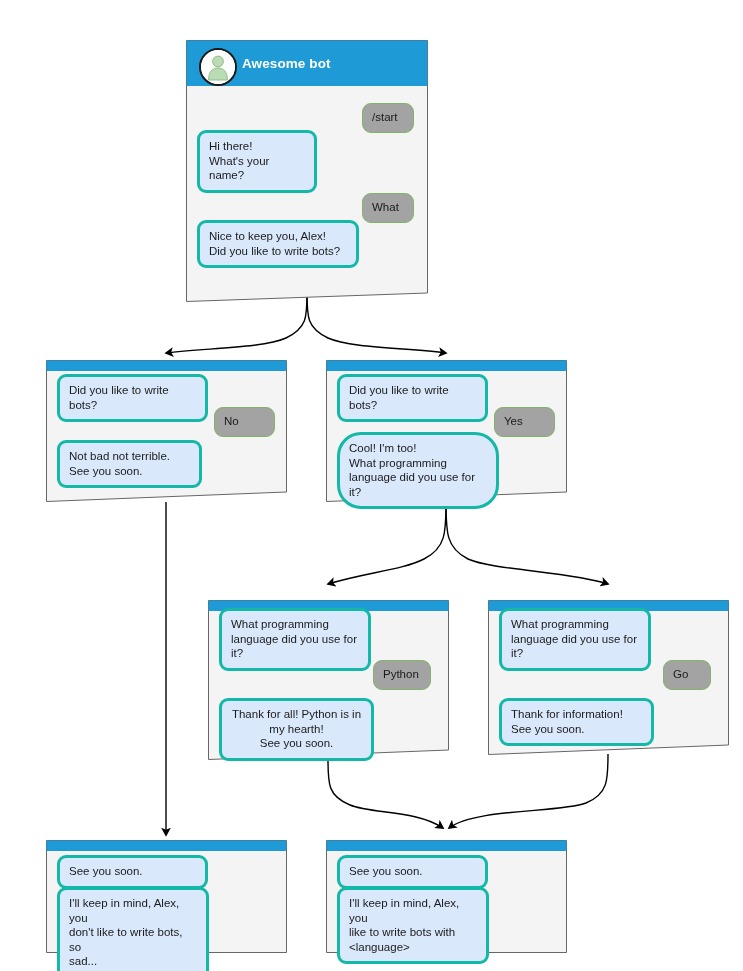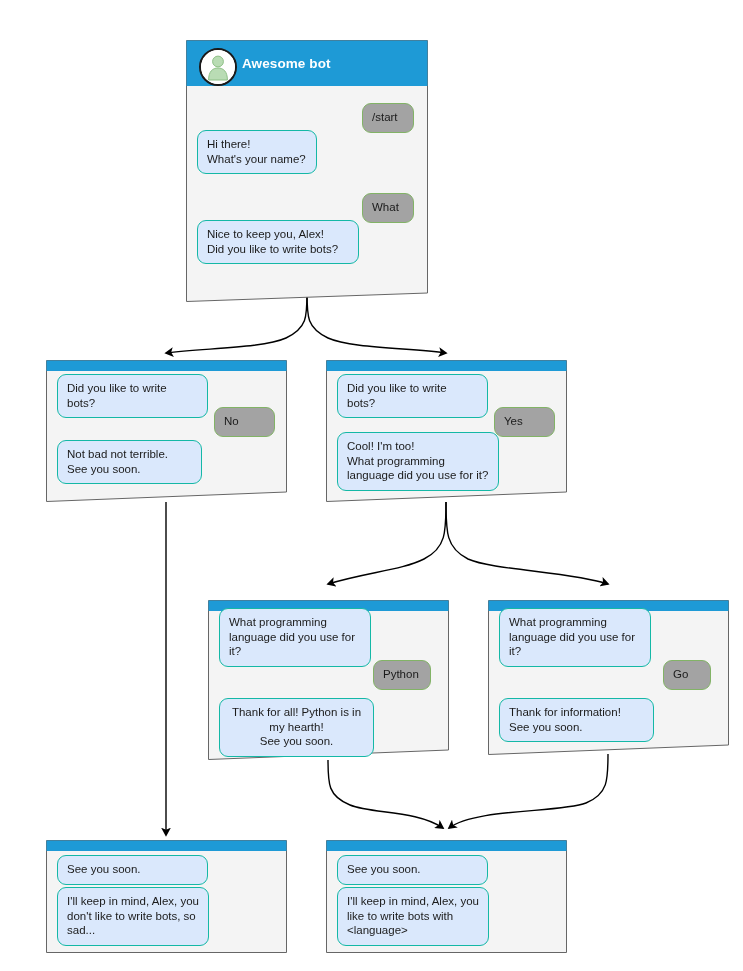--- a/index.html
+++ b/index.html
@@ -89,21 +89,21 @@
     box-sizing: border-box;
     font-size: 11.5px;
     line-height: 14.6px;
     color: #1b1b1b;
     padding: 6px 9px 7px 9px;
     border-radius: 9px;
     white-space: pre-line;
   }
   .bubble.bot {
     background: #dae8fc;
-    border: 1px solid #14b8a6;
+    border: 3px solid #14b8a6;
     left: 11px;
   }
   .bubble.user {
     background: #a3a3a3;
     border: 1px solid #82b366;
     text-align: left;
   }
 </style>
 </head>
 <body>
@@ -174,21 +174,21 @@
 
   <div class="card" style="left:310px; top:348px; width:241px; height:142px;">
     <svg class="card-shape" viewBox="0 0 241 142" preserveAspectRatio="none">
       <path d="M 0.5,0.5 L 240.5,0.5 L 240.5,132 L 0.5,141.5 Z" fill="#f4f4f4" stroke="#666666" stroke-width="1"></path>
       <path d="M 0.5,0.5 L 240.5,0.5 L 240.5,11 L 0.5,11 Z" fill="#1e9ad6" stroke="none"></path>
     </svg>
     <div class="card-inner">
       <div class="msgs no-head">
         <div class="bubble bot" style="top:4px; width:151px;">Did you like to write bots?</div>
         <div class="bubble user" style="left:168px; top:37px; width:61px;">Yes</div>
-        <div class="bubble bot" style="top:62px; width:162px;">Cool! I'm too!
+        <div class="bubble bot" style="top:62px; width:162px;border-radius:24px;">Cool! I'm too!
 What programming
 language did you use for it?</div>
       </div>
     </div>
   </div>
 
   <div class="card" style="left:192px; top:588px; width:241px; height:160px;">
     <svg class="card-shape" viewBox="0 0 241 160" preserveAspectRatio="none">
       <path d="M 0.5,0.5 L 240.5,0.5 L 240.5,150 L 0.5,159.5 Z" fill="#f4f4f4" stroke="#666666" stroke-width="1"></path>
       <path d="M 0.5,0.5 L 240.5,0.5 L 240.5,11 L 0.5,11 Z" fill="#1e9ad6" stroke="none"></path>

